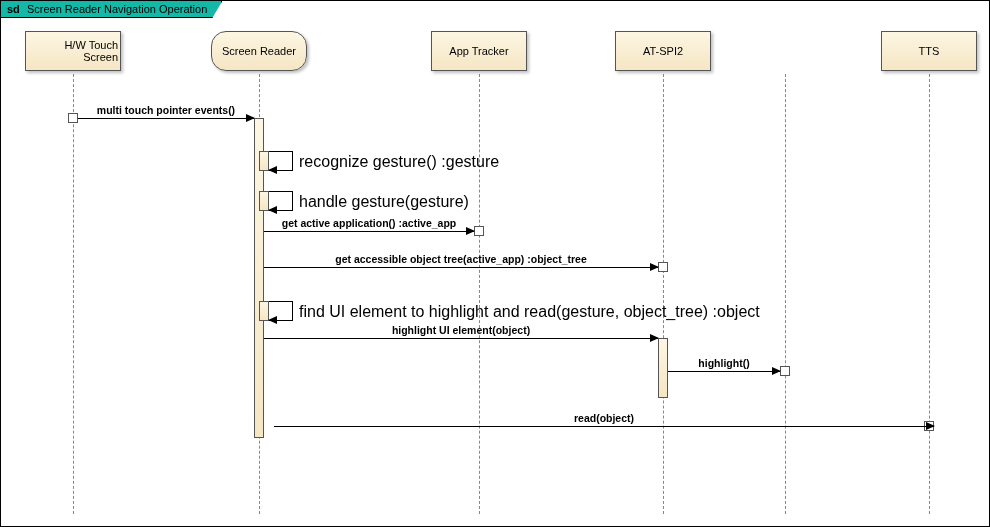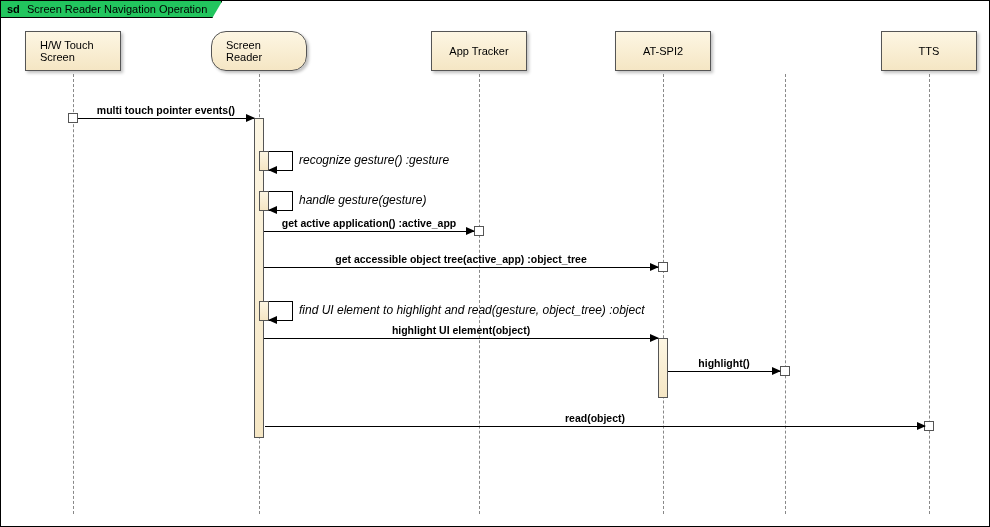--- a/index.html
+++ b/index.html
@@ -14,41 +14,41 @@
     position: relative;
     width: 990px;
     height: 527px;
     border: 1px solid #000;
     background: #fff;
   }
   .frame-tab {
     position: absolute;
     top: 0;
     left: 0;
-    background: #22c55e;
+    background: #14b8a6;
     border-right: 1px solid #000;
     border-bottom: 1px solid #000;
     padding: 2px 14px 2px 6px;
     font-size: 11px;
     font-weight: bold;
     clip-path: polygon(0 0, 100% 0, calc(100% - 10px) 100%, 0 100%);
   }
   .frame-tab .sd { font-weight: bold; }
   .frame-tab .title { font-weight: normal; margin-left: 4px;}
   .lifeline-head {
     position: absolute;
     width: 96px;
     height: 40px;
     background: linear-gradient(#fdf6e3, #f5e6c4);
     border: 1px solid #555;
-    text-align: left;
+    text-align: right;
     display: flex;
     align-items: center;
     justify-content: center;
-    padding: 14px;
+    padding: 2px;
     font-size: 11px;
     box-shadow: 2px 2px 3px rgba(0,0,0,.25);
   }
   .lifeline-line {
     position: absolute;
     width: 0;
     border-left: 1px dashed #888;
     top: 73px;
     height: 440px;
   }
@@ -93,22 +93,21 @@
     position: absolute;
     left: -1px;
     bottom: -4px;
     border-right: 9px solid #000;
     border-top: 4.5px solid transparent;
     border-bottom: 4.5px solid transparent;
   }
   .self-label {
     position: absolute;
     white-space: nowrap;
-    font-size: 12px;
-    font-style: italic;
+    font-size: 16px;
   }
   .endpoint {
     position: absolute;
     width: 10px;
     height: 10px;
     background: #fff;
     border: 1px solid #555;
   }
 </style>
 </head>
@@ -184,17 +183,17 @@
   <div class="self-label" style="left:298px; top:302px;">find UI element to highlight and read(gesture, object_tree) :object</div>
 
   <div class="msg arrow-right" style="left:263px; top:337px; width:394px;">
     <span class="label">highlight UI element(object)</span>
   </div>
 
   <div class="msg arrow-right" style="left:667px; top:370px; width:112px;">
     <span class="label">highlight()</span>
   </div>
 
-  <div class="msg arrow-right" style="left:264px; top:425px; width:660px;">
+  <div class="msg arrow-right" style="left:273px; top:425px; width:660px;">
     <span class="label">read(object)</span>
   </div>
 
 </div>
 
 </body></html>

